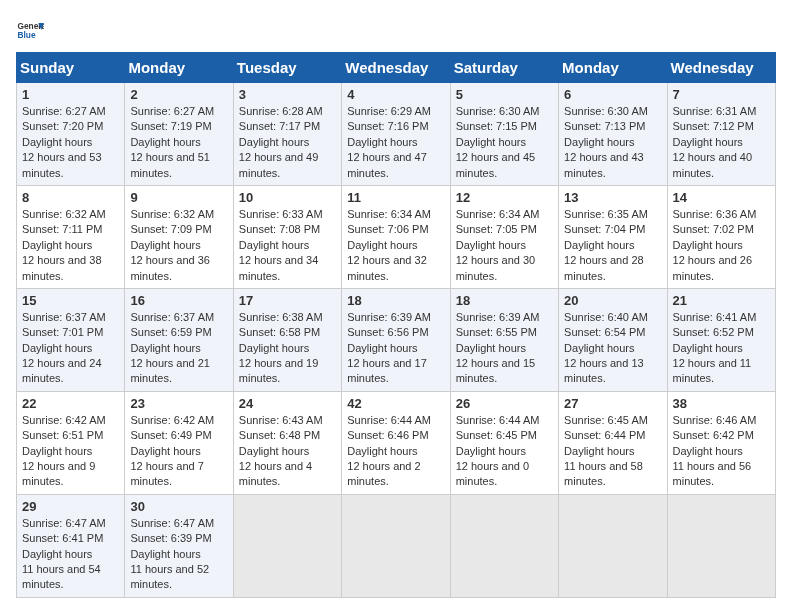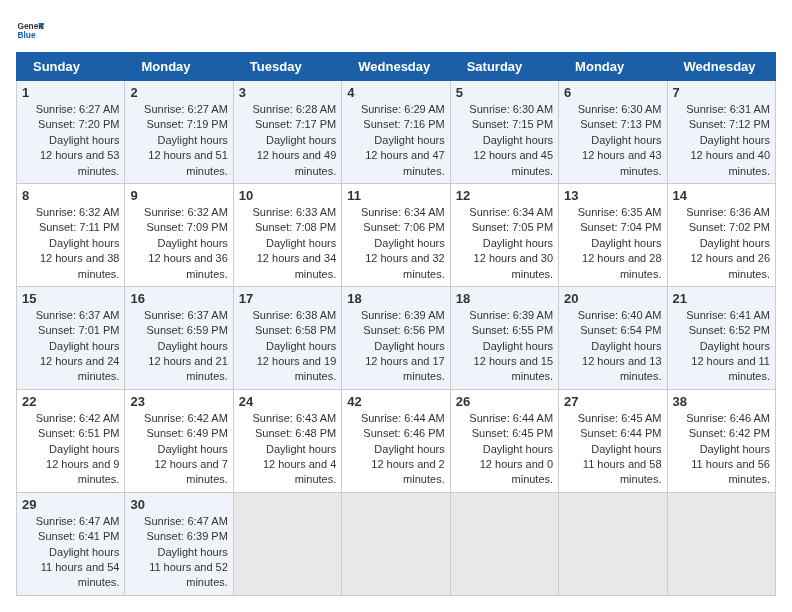--- a/index.html
+++ b/index.html
@@ -38,23 +38,23 @@
       color: #555;
     }
     .calendar {
       width: 100%;
       border-collapse: collapse;
       font-size: 11px;
     }
     .calendar thead tr th {
       background-color: #1a5fa8;
       color: #fff;
-      padding: 6px 16px;
+      padding: 6px 3px;
       text-align: left;
-      font-size: 13px;
+      font-size: 15px;
       font-weight: bold;
       border: 1px solid #1a5fa8;
     }
     .calendar tbody tr td {
       border: 1px solid #ccc;
       padding: 4px 5px;
       vertical-align: top;
       width: calc(100% / 7);
       min-height: 80px;
     }
@@ -67,21 +67,20 @@
     .day-number {
       font-size: 13px;
       font-weight: bold;
       color: #333;
       display: block;
       margin-bottom: 2px;
     }
     .day-info {
       color: #333;
       line-height: 1.4;
-      text-align: right;
     }
     .empty-cell {
       background-color: #e8e8e8 !important;
     }
   </style>
 </head>
 <body>
 
 <div class="header-area">
   <div class="logo">

